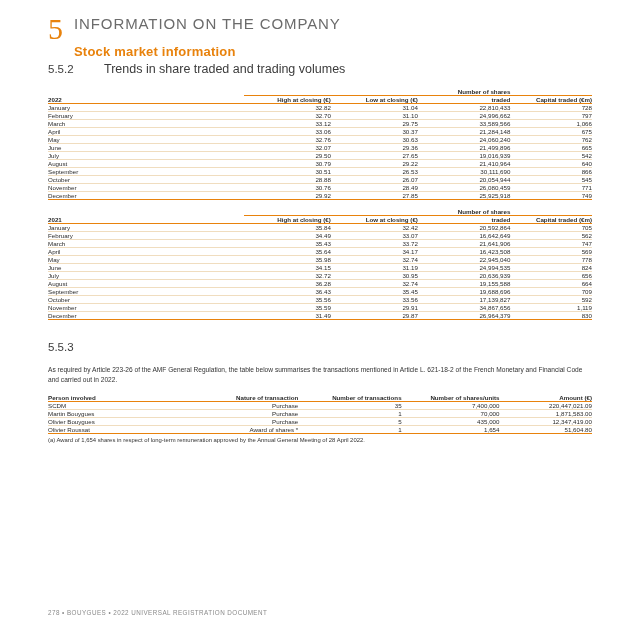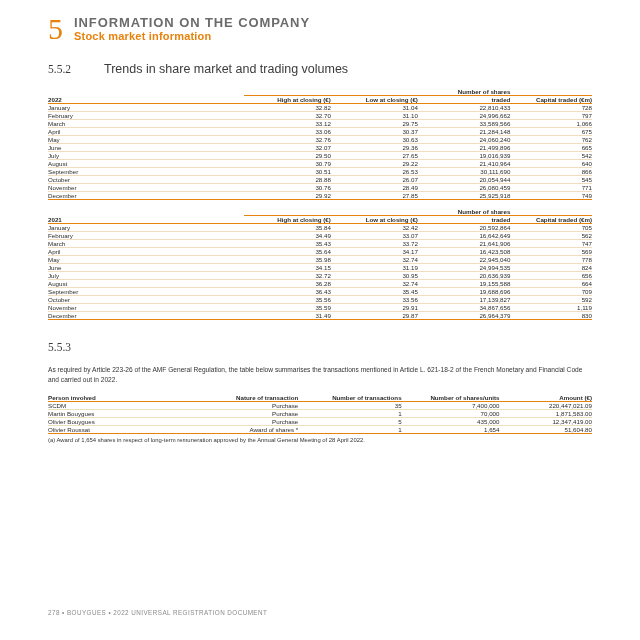--- a/index.html
+++ b/index.html
@@ -14,30 +14,30 @@
 
   
   .chapter{position:absolute;left:48px;top:12px;display:flex;align-items:flex-start;}
   .chapter-num{
     font-size:30px;line-height:30px;color:#E8820C;font-weight:400;
     font-family:"Liberation Serif", serif;
     margin-right:11px;margin-top:2px;letter-spacing:0px;
   }
   .chapter-txt{padding-top:3px;}
   .chapter-title{
-    font-size:13px;letter-spacing:0.9px;color:#6b6b6b;font-weight:700;
+    font-size:15px;letter-spacing:0.9px;color:#6b6b6b;font-weight:400;
     text-transform:uppercase;
   }
   .chapter-sub{
-    font-size:11px;color:#E8820C;font-weight:bold;margin-top:0;letter-spacing:0.2px;
+    font-size:13px;color:#E8820C;font-weight:bold;margin-top:12px;letter-spacing:0.2px;
   }
 
   
   .sec{position:absolute;left:48px;display:flex;align-items:baseline;}
-  .sec-num{font-size:11.5px;color:#3b3b3b;width:56px;font-weight:400;font-family:Liberation Serif, serif;}
+  .sec-num{font-size:11.5px;color:#3b3b3b;width:56px;font-weight:400;}
   .sec-title{font-size:12.5px;color:#3b3b3b;font-weight:400;}
 
   .para{position:absolute;left:48px;width:544px;font-size:6.6px;line-height:10px;color:#333;}
 
   
   table.t{position:absolute;left:48px;width:544px;border-collapse:collapse;font-size:6.2px;}
   table.t th, table.t td{padding:0;}
   .hdr-top td{padding-bottom:1px;}
   .hdr-spanline{border-bottom:1px solid #E8820C;}
   .grp-label{text-align:right;font-weight:bold;font-size:6.2px;color:#2b2b2b;padding-bottom:0px;}
@@ -83,21 +83,21 @@
   <div class="chapter">
     <div class="chapter-num">5</div>
     <div class="chapter-txt">
       <div class="chapter-title">INFORMATION ON THE COMPANY</div>
       <div class="chapter-sub">Stock market information</div>
     </div>
   </div>
 
   <div class="sec" style="top:62px;">
     <div class="sec-num">5.5.2</div>
-    <div class="sec-title">Trends in share market and trading volumes</div>
+    <div class="sec-title">Trends in share traded and trading volumes</div>
   </div>
 
   <table class="t" style="top:88px;">
     <colgroup>
         <col class="c1">
         <col class="c2">
         <col class="c3">
         <col class="c4">
         <col class="c5">
       </colgroup>

